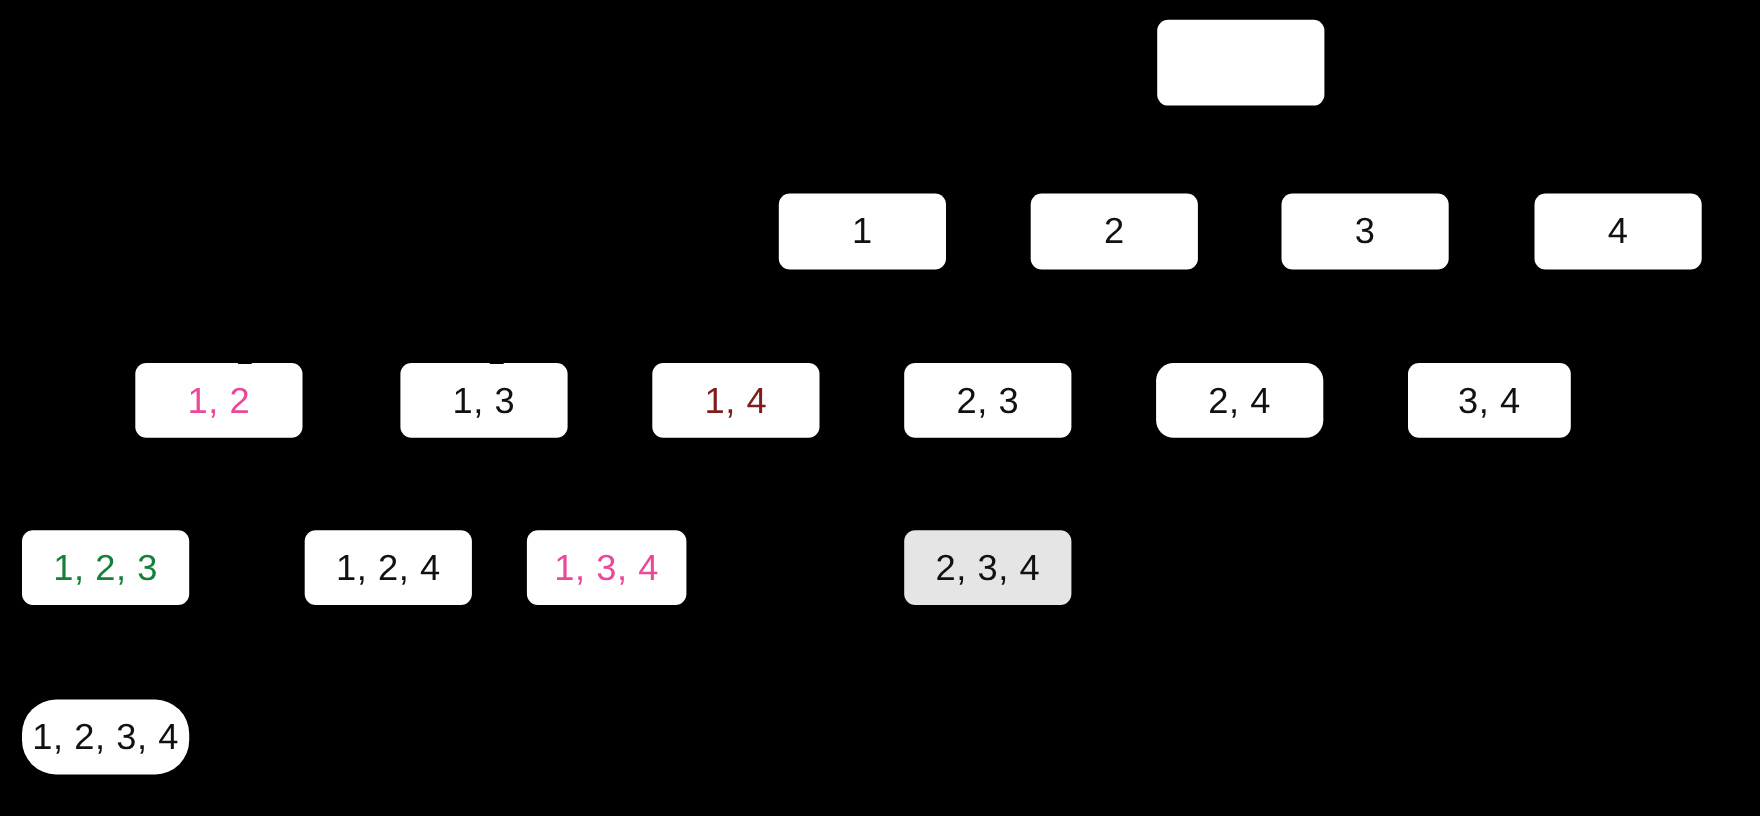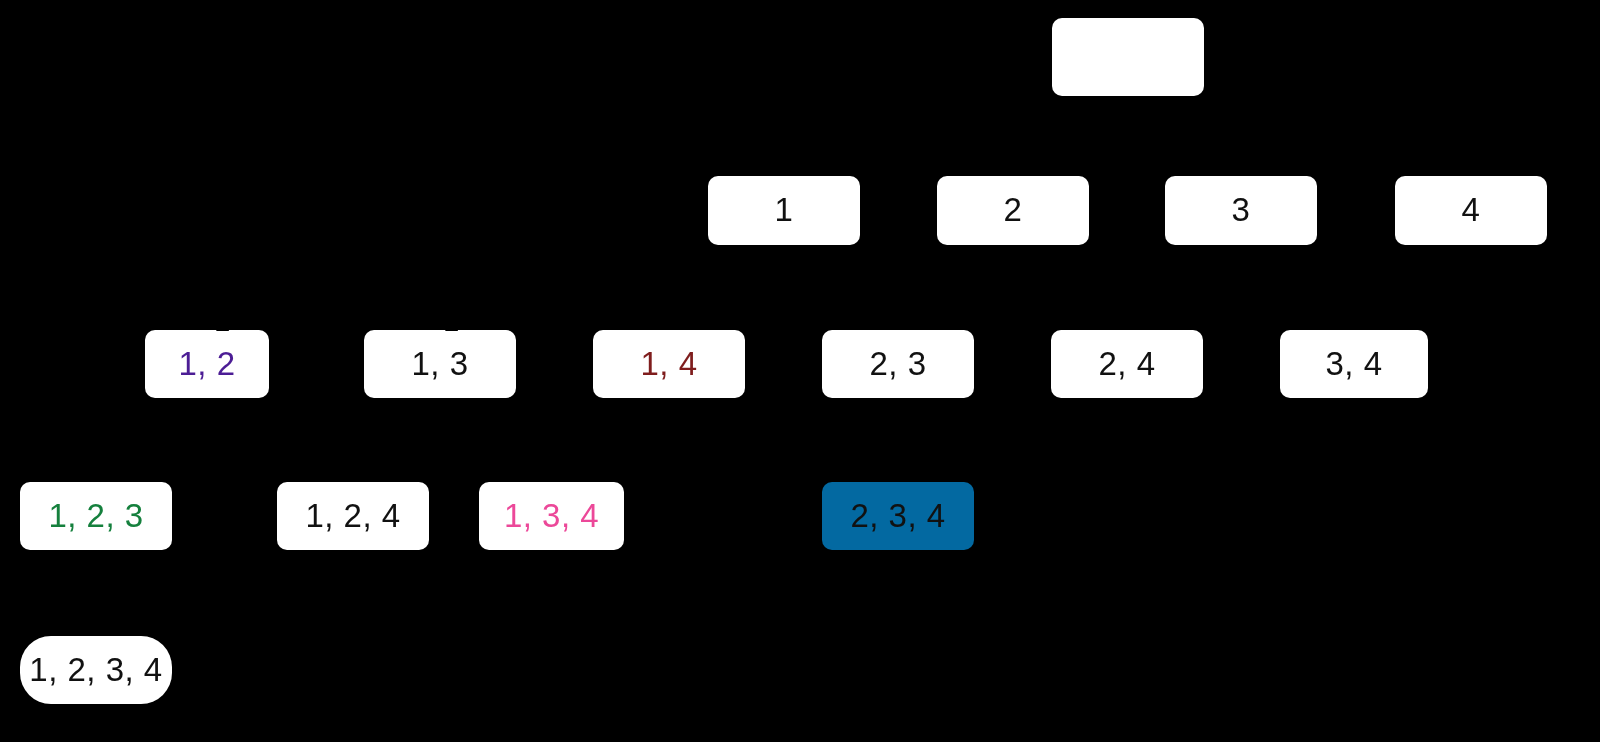--- a/index.html
+++ b/index.html
@@ -73,48 +73,48 @@
       </div>
       <div class="node" style="left: 937px; top: 176px; width: 152px; height: 69px; background: rgb(255, 255, 255); color: rgb(17, 17, 17);">
         <span class="node-label">2</span>
       </div>
       <div class="node" style="left: 1165px; top: 176px; width: 152px; height: 69px; background: rgb(255, 255, 255); color: rgb(17, 17, 17);">
         <span class="node-label">3</span>
       </div>
       <div class="node" style="left: 1395px; top: 176px; width: 152px; height: 69px; background: rgb(255, 255, 255); color: rgb(17, 17, 17);">
         <span class="node-label">4</span>
       </div>
-      <div class="node" style="left: 145px; top: 330px; width: 124px; height: 68px; background: rgb(255, 255, 255); color: #4c1d95;">
+      <div class="node" style="left: 123px; top: 330px; width: 152px; height: 68px; background: rgb(255, 255, 255); color: #ec4899;">
         <span class="node-label">1, 2</span>
       </div>
       <div class="node" style="left: 364px; top: 330px; width: 152px; height: 68px; background: rgb(255, 255, 255); color: rgb(17, 17, 17); text-align: right;">
         <span class="node-label">1, 3</span>
       </div>
       <div class="node" style="left: 593px; top: 330px; width: 152px; height: 68px; background: rgb(255, 255, 255); color: #7f1d1d;">
         <span class="node-label">1, 4</span>
       </div>
       <div class="node" style="left: 822px; top: 330px; width: 152px; height: 68px; background: rgb(255, 255, 255); color: rgb(17, 17, 17);">
         <span class="node-label">2, 3</span>
       </div>
-      <div class="node" style="left: 1051px; top: 330px; width: 152px; height: 68px; background: rgb(255, 255, 255); color: rgb(17, 17, 17);">
+      <div class="node" style="left: 1051px; top: 330px; width: 152px; height: 68px; background: rgb(255, 255, 255); color: rgb(17, 17, 17); border-radius: 16px;">
         <span class="node-label">2, 4</span>
       </div>
       <div class="node" style="left: 1280px; top: 330px; width: 148px; height: 68px; background: rgb(255, 255, 255); color: rgb(17, 17, 17); align-items: center;">
         <span class="node-label">3, 4</span>
       </div>
       <div class="node" style="left: 20px; top: 482px; width: 152px; height: 68px; background: rgb(255, 255, 255); color: #15803d;">
         <span class="node-label">1, 2, 3</span>
       </div>
       <div class="node" style="left: 249px; top: 482px; width: 152px; height: 68px; background: rgb(255, 255, 255); color: rgb(17, 17, 17); margin-left: 28px;">
         <span class="node-label">1, 2, 4</span>
       </div>
       <div class="node" style="left: 479px; top: 482px; width: 145px; height: 68px; background: rgb(255, 255, 255); color: #ec4899;">
         <span class="node-label">1, 3, 4</span>
       </div>
-      <div class="node" style="left: 822px; top: 482px; width: 152px; height: 68px; background: #0369a1; color: rgb(17, 17, 17);">
+      <div class="node" style="left: 822px; top: 482px; width: 152px; height: 68px; background: #e5e5e5; color: rgb(17, 17, 17);">
         <span class="node-label">2, 3, 4</span>
       </div>
       <div class="node" style="left: 20px; top: 636px; width: 152px; height: 68px; background: rgb(255, 255, 255); color: rgb(17, 17, 17); border-radius: 31px;">
         <span class="node-label">1, 2, 3, 4</span>
       </div>
     </div>
   <div id="notch-root">
       <div class="notch" style="left: 216px; top: 318px;"></div>
       <div class="notch" style="left: 445px; top: 318px;"></div>
     </div>

